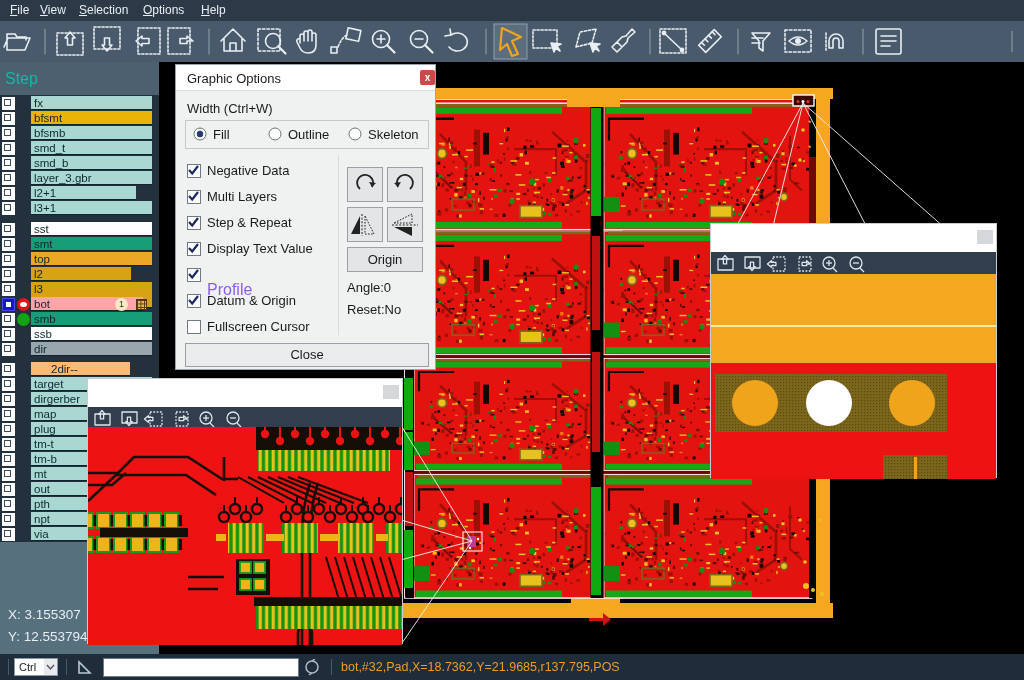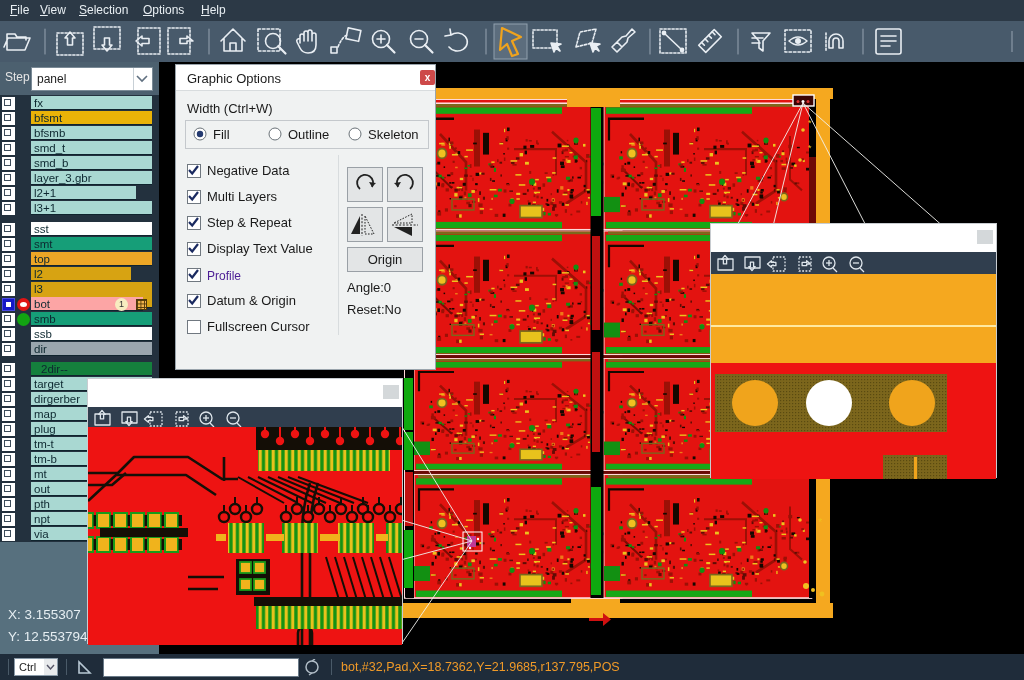--- a/index.html
+++ b/index.html
@@ -76,27 +76,21 @@
         <line x1="881" y1="15" x2="896" y2="15"></line>
         <line x1="881" y1="20" x2="896" y2="20"></line>
         <line x1="881" y1="25" x2="890" y2="25"></line>
       </g>
       <line x1="1012" y1="10" x2="1012" y2="31" stroke="#8a98a6" stroke-width="1.2"></line>
     </svg>
 </div>
 
 <div class="abs" style="left:0;top:62px;width:159px;height:592px;background:#23313e">
 <div class="abs" style="left:0;top:0;width:159px;height:33px;background:#4c606f"></div>
-<div class="abs" style="left:5px;top:8px;color:#e5e5e5;font-size:12px">Step</div>
-<div class="abs" style="left:31px;top:5px;width:122px;height:24px;background:#fff;border:1px solid #7a8a96;font-size:12px;color:#222;line-height:22px;padding-left:5px">panel
-<svg class="abs" style="right:3px;top:5px" width="14" height="12">
-        <path d="M2 3 l5 5 l5 -5" stroke="#607080" stroke-width="1.6" fill="none"></path>
-      </svg>
-<div class="abs" style="right:18px;top:0;width:1px;height:22px;background:#c8d0d6"></div>
-</div>
+<div class="abs" style="left:5px;top:8px;color:#14b8a6;font-size:16px">Step</div>
 <div style="position:absolute;left:2px;top:35px;width:13px;height:13px;background:#fff">
       <div style="position:absolute;left:2px;top:2px;width:7px;height:7px;border:1.5px solid #3c4c5a"></div>
     </div>
     <div style="position:absolute;left:31px;top:34px;width:121px;height:14px;background:#a9d8d2;border-bottom:1px solid #10242e;color:#0d2830;font-size:11.5px;line-height:14px;padding-left:3px;box-sizing:border-box;overflow:hidden">fx</div>
     <div style="position:absolute;left:2px;top:50px;width:13px;height:13px;background:#fff">
       <div style="position:absolute;left:2px;top:2px;width:7px;height:7px;border:1.5px solid #3c4c5a"></div>
     </div>
     <div style="position:absolute;left:31px;top:49px;width:121px;height:14px;background:#eab308;border-bottom:1px solid #10242e;color:#0d2830;font-size:11.5px;line-height:14px;padding-left:3px;box-sizing:border-box;overflow:hidden">bfsmt</div>
     <div style="position:absolute;left:2px;top:65px;width:13px;height:13px;background:#fff">
       <div style="position:absolute;left:2px;top:2px;width:7px;height:7px;border:1.5px solid #3c4c5a"></div>
@@ -161,21 +155,21 @@
       <div style="position:absolute;left:2px;top:2px;width:7px;height:7px;border:1.5px solid #3c4c5a"></div>
     </div>
     <div style="position:absolute;left:31px;top:265px;width:121px;height:14px;background:#ffffff;border-bottom:1px solid #10242e;color:#0d2830;font-size:11.5px;line-height:14px;padding-left:3px;box-sizing:border-box;overflow:hidden">ssb</div>
     <div style="position:absolute;left:2px;top:281px;width:13px;height:13px;background:#fff">
       <div style="position:absolute;left:2px;top:2px;width:7px;height:7px;border:1.5px solid #3c4c5a"></div>
     </div>
     <div style="position:absolute;left:31px;top:280px;width:121px;height:14px;background:#9aa6ae;border-bottom:1px solid #10242e;color:#0d2830;font-size:11.5px;line-height:14px;padding-left:3px;box-sizing:border-box;overflow:hidden">dir</div>
     <div style="position:absolute;left:2px;top:301px;width:13px;height:13px;background:#fff">
       <div style="position:absolute;left:2px;top:2px;width:7px;height:7px;border:1.5px solid #3c4c5a"></div>
     </div>
-    <div style="position:absolute;left:31px;top:300px;width:121px;height:14px;background:#15803d;border-bottom:1px solid #10242e;color:#0d2830;font-size:11.5px;line-height:14px;padding-left:10px;box-sizing:border-box;overflow:hidden">2dir--</div>
+    <div style="position:absolute;left:31px;top:300px;width:99px;height:14px;background:#fdba74;border-bottom:1px solid #10242e;color:#0d2830;font-size:11.5px;line-height:14px;padding-left:20px;box-sizing:border-box;overflow:hidden">2dir--</div>
     <div style="position:absolute;left:2px;top:316px;width:13px;height:13px;background:#fff">
       <div style="position:absolute;left:2px;top:2px;width:7px;height:7px;border:1.5px solid #3c4c5a"></div>
     </div>
     <div style="position:absolute;left:31px;top:315px;width:121px;height:14px;background:#a9d8d2;border-bottom:1px solid #10242e;color:#0d2830;font-size:11.5px;line-height:14px;padding-left:3px;box-sizing:border-box;overflow:hidden">target</div>
     <div style="position:absolute;left:2px;top:331px;width:13px;height:13px;background:#fff">
       <div style="position:absolute;left:2px;top:2px;width:7px;height:7px;border:1.5px solid #3c4c5a"></div>
     </div>
     <div style="position:absolute;left:31px;top:330px;width:121px;height:14px;background:#a9d8d2;border-bottom:1px solid #10242e;color:#0d2830;font-size:11.5px;line-height:14px;padding-left:3px;box-sizing:border-box;overflow:hidden">dirgerber</div>
     <div style="position:absolute;left:2px;top:346px;width:13px;height:13px;background:#fff">
       <div style="position:absolute;left:2px;top:2px;width:7px;height:7px;border:1.5px solid #3c4c5a"></div>
@@ -613,21 +607,21 @@
     <div style="position:absolute;left:31px;top:150px;font-size:13px;color:#1a1a1a">Step &amp; Repeat</div>
     <svg style="position:absolute;left:11px;top:177px" width="14" height="14">
       <rect x="0.5" y="0.5" width="13" height="13" fill="#fff" stroke="#707880"></rect>
       <path d="M2 6 l3.2 3.5 L11 2" stroke="#1a2a60" stroke-width="2.2" fill="none"></path>
     </svg>
     <div style="position:absolute;left:31px;top:176px;font-size:13px;color:#1a1a1a">Display Text Value</div>
     <svg style="position:absolute;left:11px;top:203px" width="14" height="14">
       <rect x="0.5" y="0.5" width="13" height="13" fill="#fff" stroke="#707880"></rect>
       <path d="M2 6 l3.2 3.5 L11 2" stroke="#1a2a60" stroke-width="2.2" fill="none"></path>
     </svg>
-    <div style="position:absolute;left:31px;top:204px;font-size:12px;color:#4c1d95">Profile</div>
+    <div style="position:absolute;left:31px;top:216px;font-size:16px;color:#8b5cf6">Profile</div>
     <svg style="position:absolute;left:11px;top:229px" width="14" height="14">
       <rect x="0.5" y="0.5" width="13" height="13" fill="#fff" stroke="#707880"></rect>
       <path d="M2 6 l3.2 3.5 L11 2" stroke="#1a2a60" stroke-width="2.2" fill="none"></path>
     </svg>
     <div style="position:absolute;left:31px;top:228px;font-size:13px;color:#1a1a1a">Datum &amp; Origin</div>
     <svg style="position:absolute;left:11px;top:255px" width="14" height="14">
       <rect x="0.5" y="0.5" width="13" height="13" fill="#fff" stroke="#707880"></rect>
     </svg>
     <div style="position:absolute;left:31px;top:254px;font-size:13px;color:#1a1a1a">Fullscreen Cursor</div>
 <div class="abs" style="left:162px;top:90px;width:91px;height:180px;border-left:1px solid #d8dcde"></div>
@@ -649,20 +643,21 @@
       </svg></div>
 <div class="abs" style="left:211px;top:142px;width:36px;height:35px;background:#e3e5e6;border:1px solid #9aa0a6">
 <svg width="34" height="33">
         <path d="M4 17 h26" stroke="#222" stroke-width="1" stroke-dasharray="2 1.6"></path>
         <path d="M6 15 L24 15 L24 6 z" fill="none" stroke="#222" stroke-dasharray="1.6 1.4"></path>
         <path d="M6 19 L24 19 L24 28 z" fill="#222"></path>
       </svg></div>
 <div class="abs" style="left:171px;top:182px;width:76px;height:25px;background:#e3e5e6;border:1px solid #9aa0a6;font-size:13px;text-align:center;line-height:23px;color:#1a1a1a">Origin</div>
 <div class="abs" style="left:171px;top:215px;font-size:13px;color:#1a1a1a">Angle:0</div>
 <div class="abs" style="left:171px;top:237px;font-size:13px;color:#1a1a1a">Reset:No</div>
+<div class="abs" style="left:9px;top:278px;width:244px;height:24px;background:#e9ebec;border:1px solid #9aa0a6;font-size:13px;text-align:center;line-height:22px;color:#1a1a1a">Close</div>
 </div>
 
 <div class="abs" style="left:710px;top:223px;width:287px;height:255px;background:#fff;border:1px solid #c8ccd0">
 <div class="abs" style="left:266px;top:6px;width:16px;height:14px;background:#d4d8da"></div>
 <div class="abs" style="left:0;top:28px;width:285px;height:22px;background:#303e4e"><svg width="160" height="22">
         <g stroke="#dfe6ec" stroke-width="1.3" fill="none" stroke-linejoin="round">
           <rect x="7" y="7" width="15" height="11"></rect>
           <path d="M14 3.45 l3.25 3.9000000000000004 h-1.625 v4.55 h-3.25 v-4.55 h-1.625 z"></path>
           <rect x="34" y="5" width="15" height="11"></rect>
           <path d="M41 18.55 l3.25 -3.9000000000000004 h-1.625 v-4.55 h-3.25 v4.55 h-1.625 z"></path>

